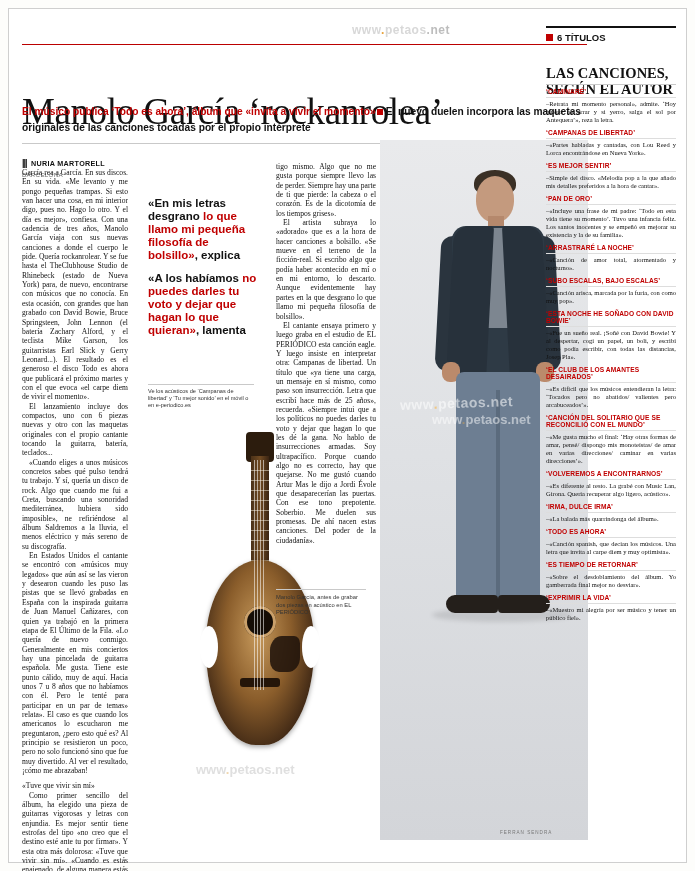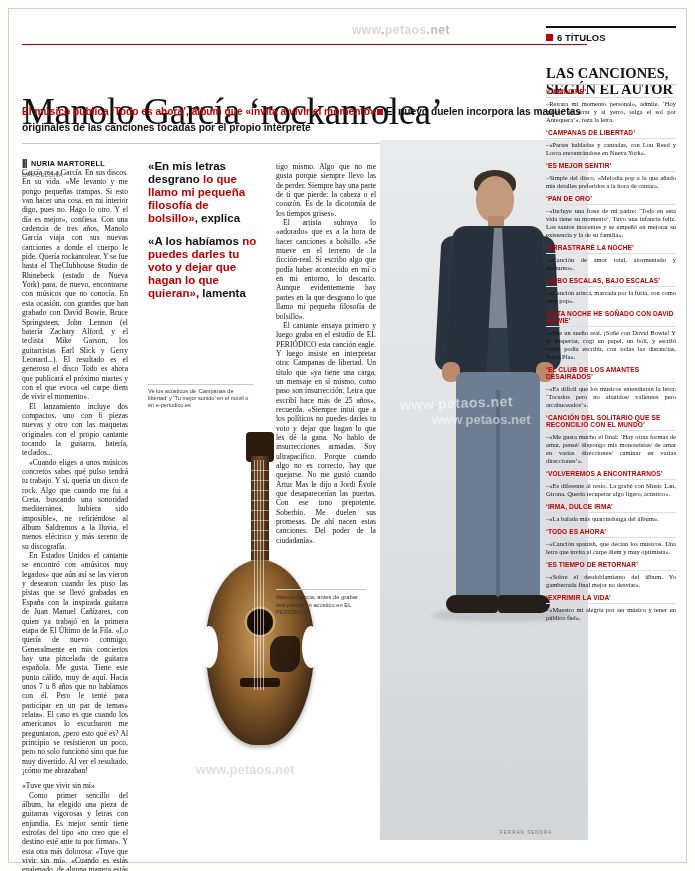--- a/index.html
+++ b/index.html
@@ -78,20 +78,21 @@
   }
   .col p{margin:0;text-indent:0;}
   .col p+p{text-indent:7px;}
   #col1{left:22px;top:168px;width:106px;}
   #col3{left:276px;top:162px;width:100px;}
   
   .pull{
     position:absolute;left:148px;width:110px;
     font-family:"Liberation Sans", sans-serif;
     font-weight:bold;
+    margin-top:37px;
   }
   #pull1{top:160px;font-size:11.5px;line-height:13px;}
   #pull2{top:235px;font-size:11.5px;line-height:13px;}
   .pull .blk{color:#111;}
   .pull .red{color:#c00000;}
   .caption-sm{
     position:absolute;left:148px;top:388px;width:106px;
     font-family:"Liberation Sans", sans-serif;
     font-size:5.6px;line-height:7px;color:#333;
   }

